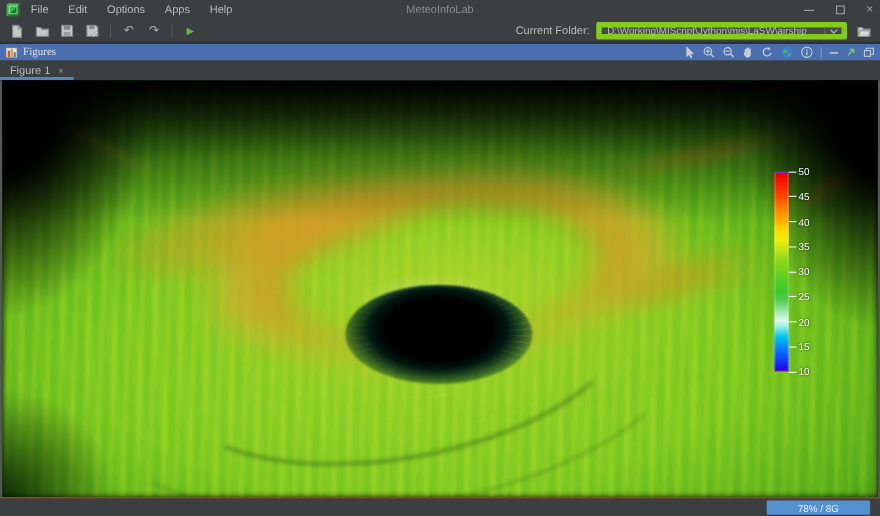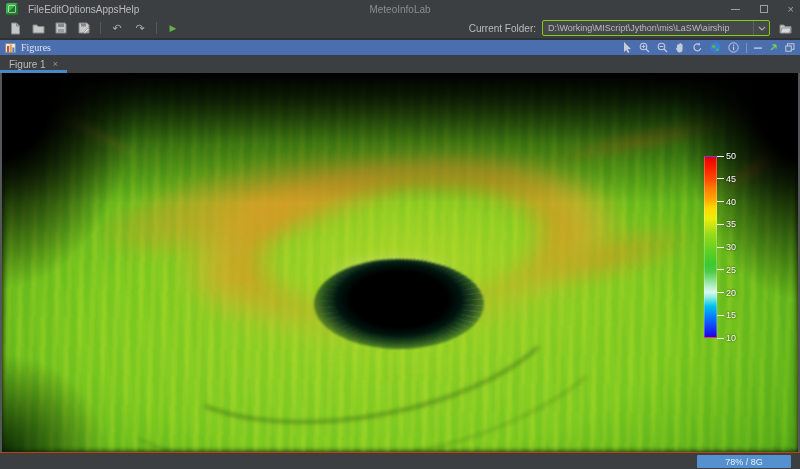--- a/index.html
+++ b/index.html
@@ -5,37 +5,37 @@
   * { margin:0; padding:0; box-sizing:border-box; }
   html,body { width:800px; height:469px; overflow:hidden; background:#2b2b2b;
               font-family:"Liberation Sans", sans-serif; }
   .window { width:800px; height:469px; background:#3c3f41; display:flex; flex-direction:column; position:relative; }
 
   
   .titlebar { height:18px; display:flex; align-items:center; padding:0 6px; position:relative; background:#3c3f41; flex:0 0 auto; }
   .app-logo { width:12px; height:12px; margin-right:10px; border-radius:2px;
               background:linear-gradient(135deg,#39b54a 0 50%,#1f7a2d 50% 100%); position:relative; }
   .app-logo::after{ content:""; position:absolute; inset:2px; border:1px solid rgba(255,255,255,.55); border-radius:1px; }
-  .menu { display:flex; font-size:10px; color:#bbbbbb; }
+  .menu { display:flex; gap:18px; font-size:10px; color:#bbbbbb; }
   .menu span { cursor:default; }
   .win-title { position:absolute; left:0; right:0; text-align:center; font-size:10px; color:#8a8d90; pointer-events:none; }
   .win-controls { margin-left:auto; display:flex; align-items:center; gap:20px; color:#9da0a2; font-size:10px; z-index:2; }
   .wc-min { width:9px; height:1px; background:#9da0a2; display:inline-block; }
   .wc-max { width:8px; height:8px; border:1px solid #9da0a2; display:inline-block; }
   .wc-close { font-size:11px; line-height:1; }
 
   
   .toolbar { height:20px; display:flex; align-items:center; padding:0 6px; gap:5px; background:#3c3f41; flex:0 0 auto; }
   .tbtn { width:18px; height:16px; display:flex; align-items:center; justify-content:center; border-radius:2px; }
   .tsep { width:1px; height:12px; background:#555859; margin:0 2px; }
   .glyph { color:#a9abad; font-size:11px; line-height:1; }
   .run-glyph { color:#62b543; font-size:9px; }
   .folder-row { margin-left:auto; display:flex; align-items:center; gap:6px; }
   .cf-label { font-size:10px; color:#bbbbbb;padding-left:24px; }
-  .combo { width:228px; height:16px; background:#45494a; border:1px solid #84cc16; border-radius:2px;
+  .combo { width:228px; height:16px; background:#45494a; border:5px solid #84cc16; border-radius:2px;
            display:flex; align-items:center; }
   .combo-value { flex:1; font-size:9px; color:#bbbbbb; padding:0 5px; white-space:nowrap; overflow:hidden; }
   .combo-arrow { width:16px; height:100%; border-left:1px solid #5e6163; display:flex; align-items:center; justify-content:center; }
 
   
   .panel-gap { height:2px; background:#2f3234; flex:0 0 auto; }
   .fig-header { height:15px; background:#4b6eaf; display:flex; align-items:center; padding:0 5px; flex:0 0 auto; }
   .fig-title { font-size:10px; color:#dde3ec; margin-left:5px;font-family:Liberation Serif, serif; }
   .fig-tools { margin-left:auto; display:flex; align-items:center; gap:7px; }
   .ft-sep { width:1px; height:10px; background:#7e95bf; }

